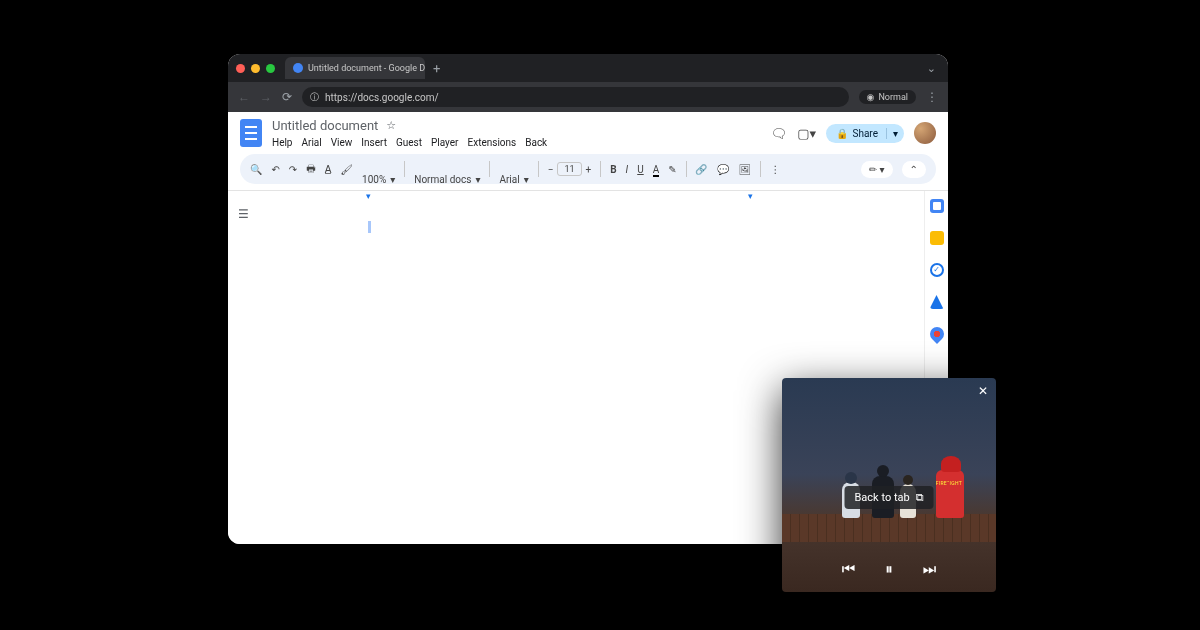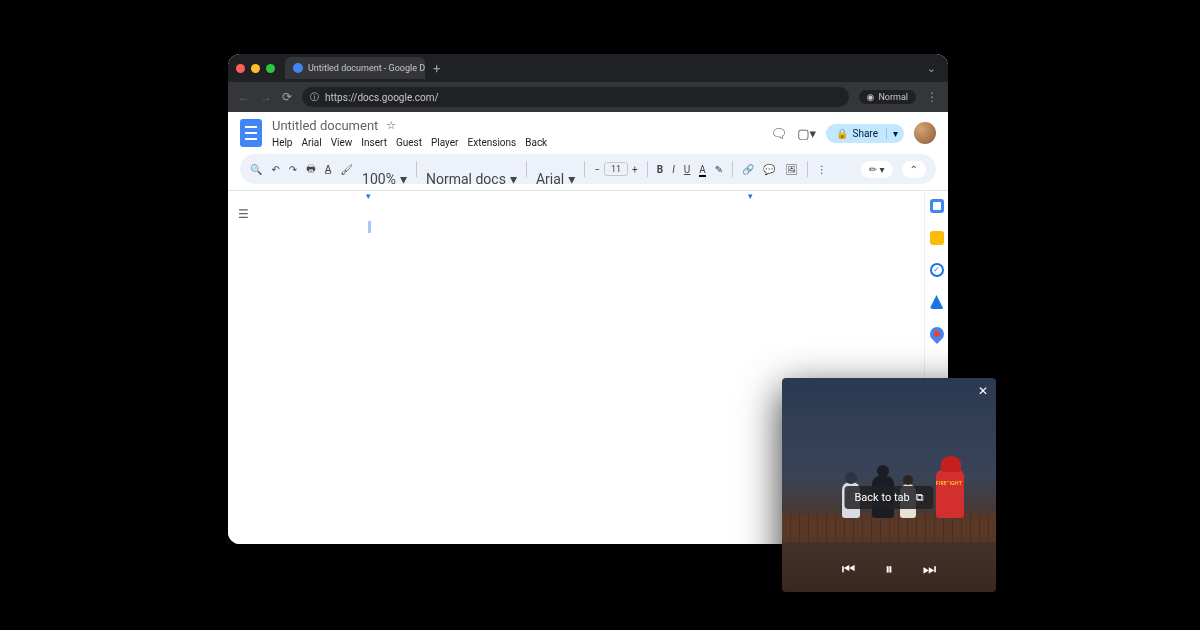--- a/index.html
+++ b/index.html
@@ -135,21 +135,21 @@
     background: #edf2fa;
     border-radius: 18px;
     display: flex; align-items: center;
     padding: 0 10px;
     gap: 9px;
     font-size: 10px; color: #444;
   }
   .toolbar .sep { width: 1px; height: 16px; background: #c7c7c7; }
   .toolbar .tb-icn { cursor: pointer; display: flex; align-items: center; }
   .toolbar select, .toolbar .combo {
-    border: none; background: transparent; font-size: 14px; color: #444;
+    border: none; background: transparent; font-size: 10px; color: #444;
     display: flex; align-items: center; gap: 4px; margin-top: 20px;
   }
   .fontsize {
     display: flex; align-items: center; gap: 4px;
   }
   .fontsize .val {
     border: 1px solid #c7c7c7; border-radius: 3px; padding: 1px 6px;
     font-size: 9px;
   }
   .color-a { position: relative; }

